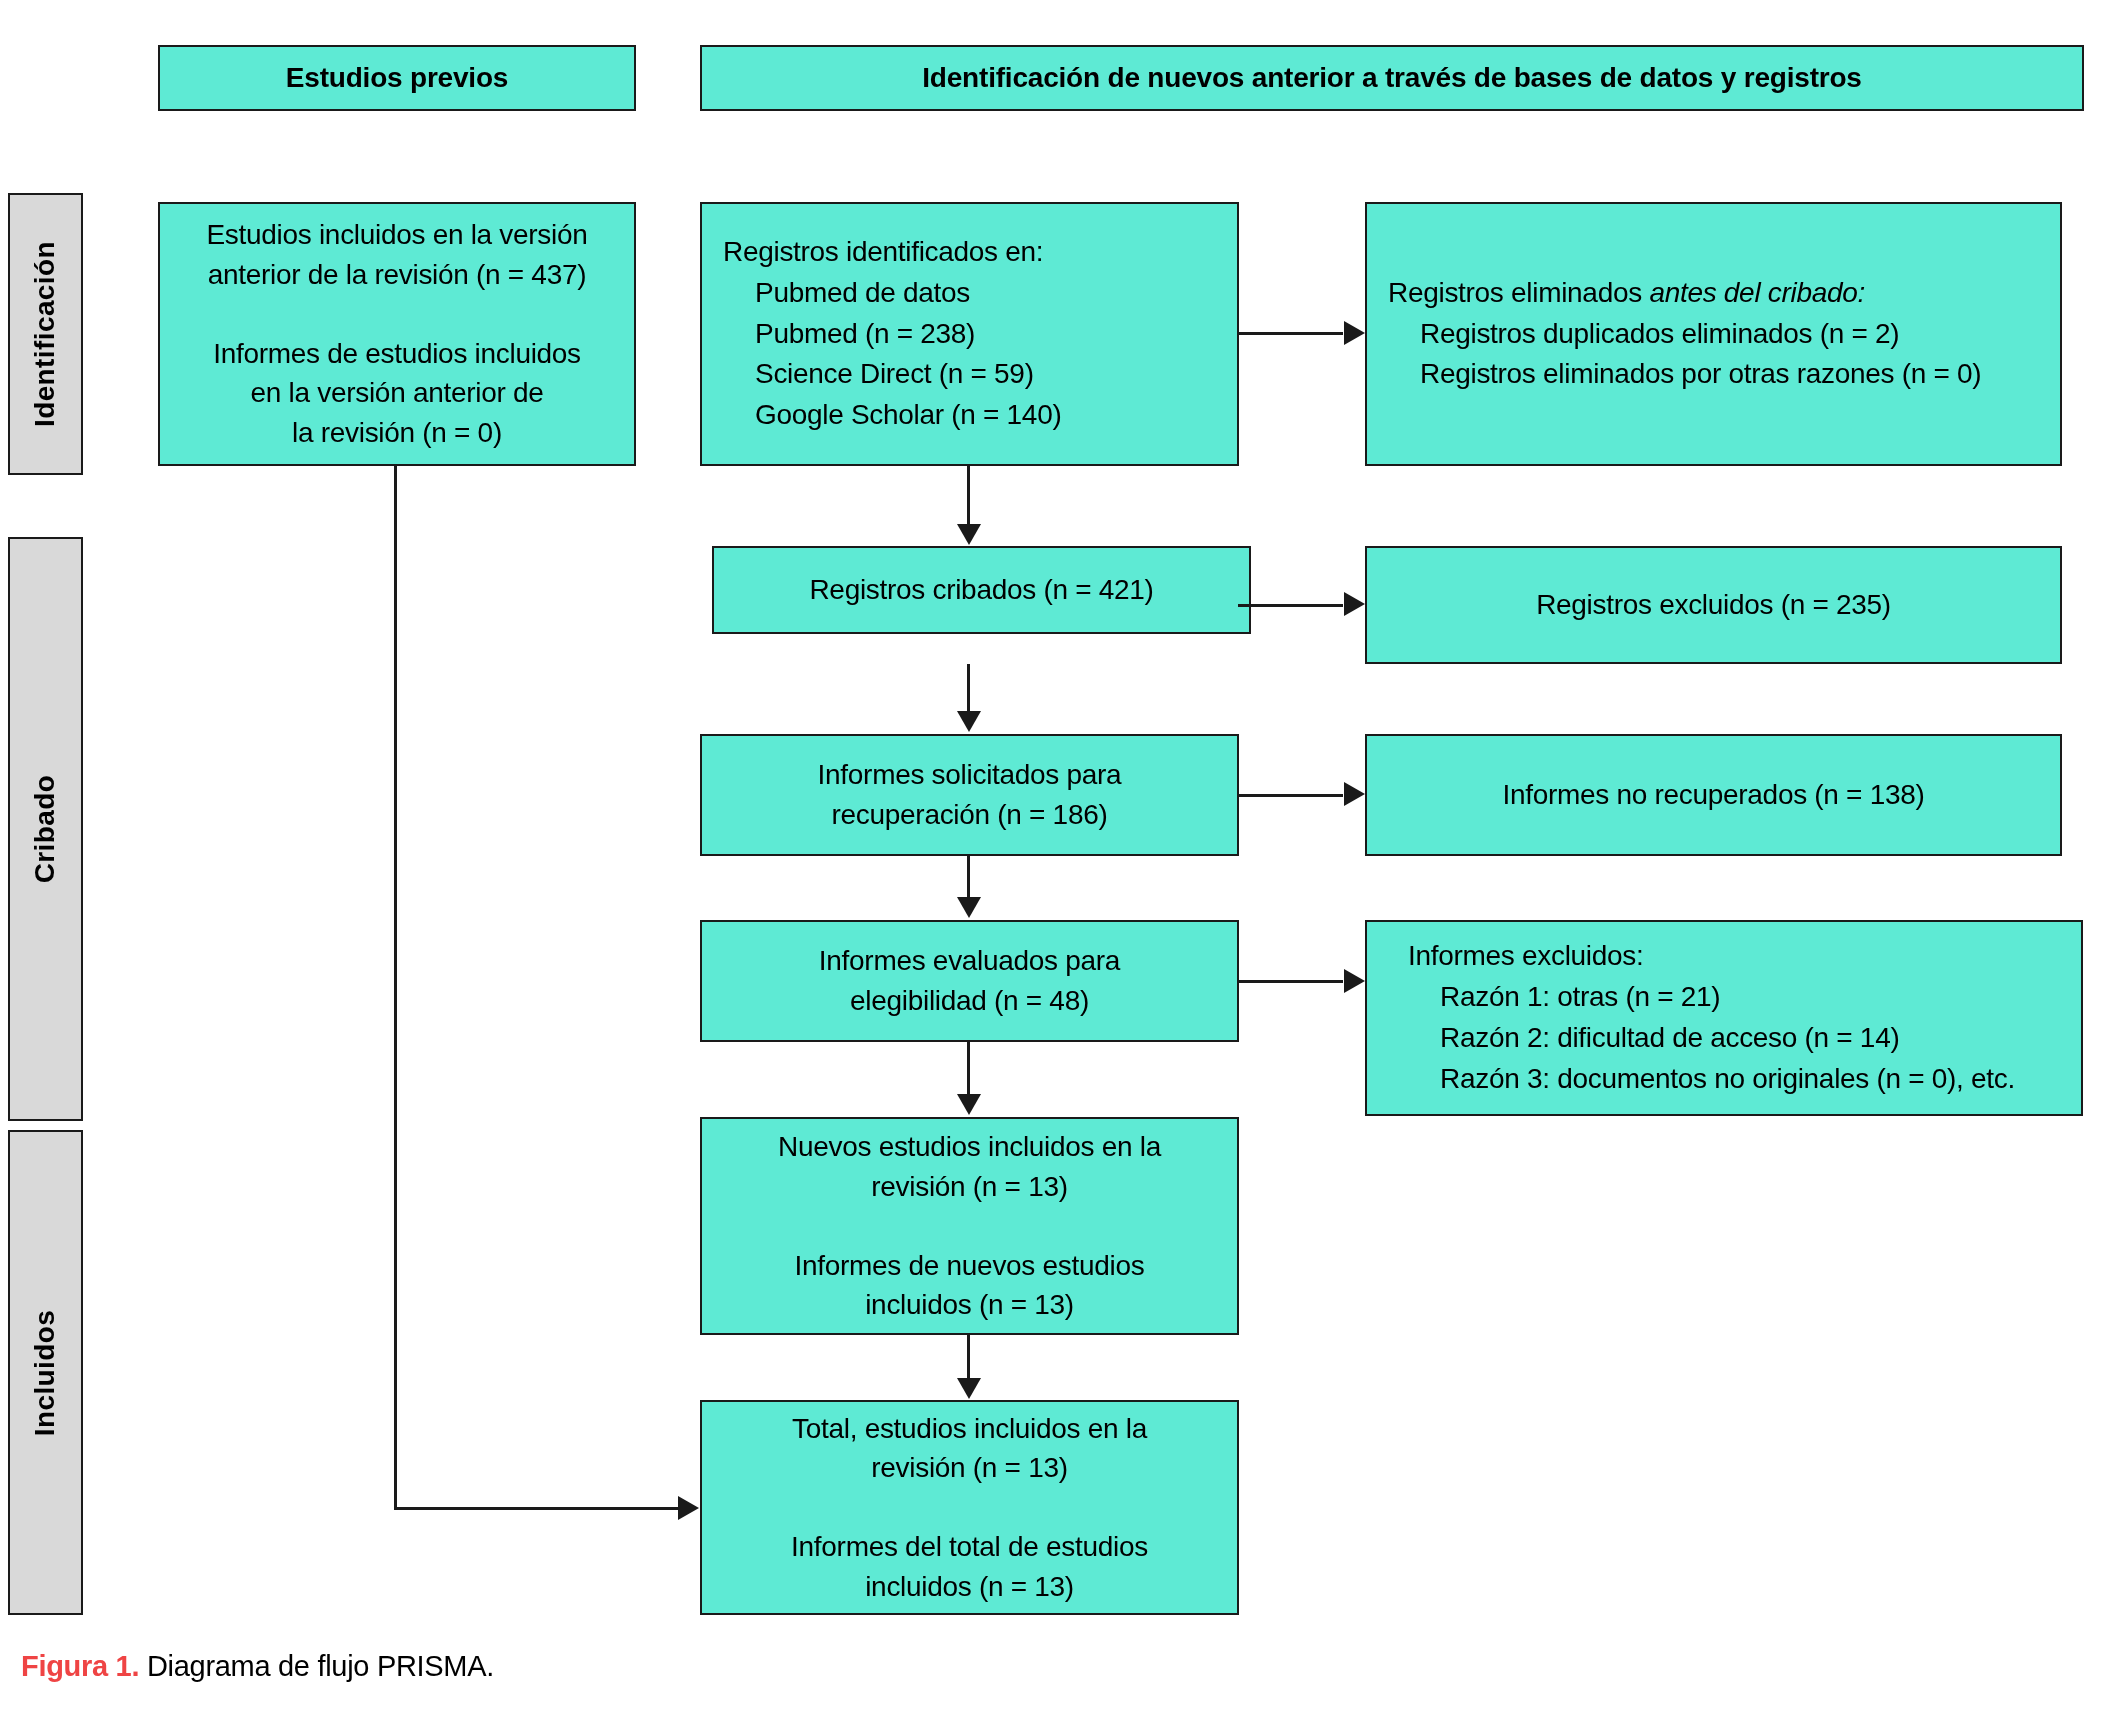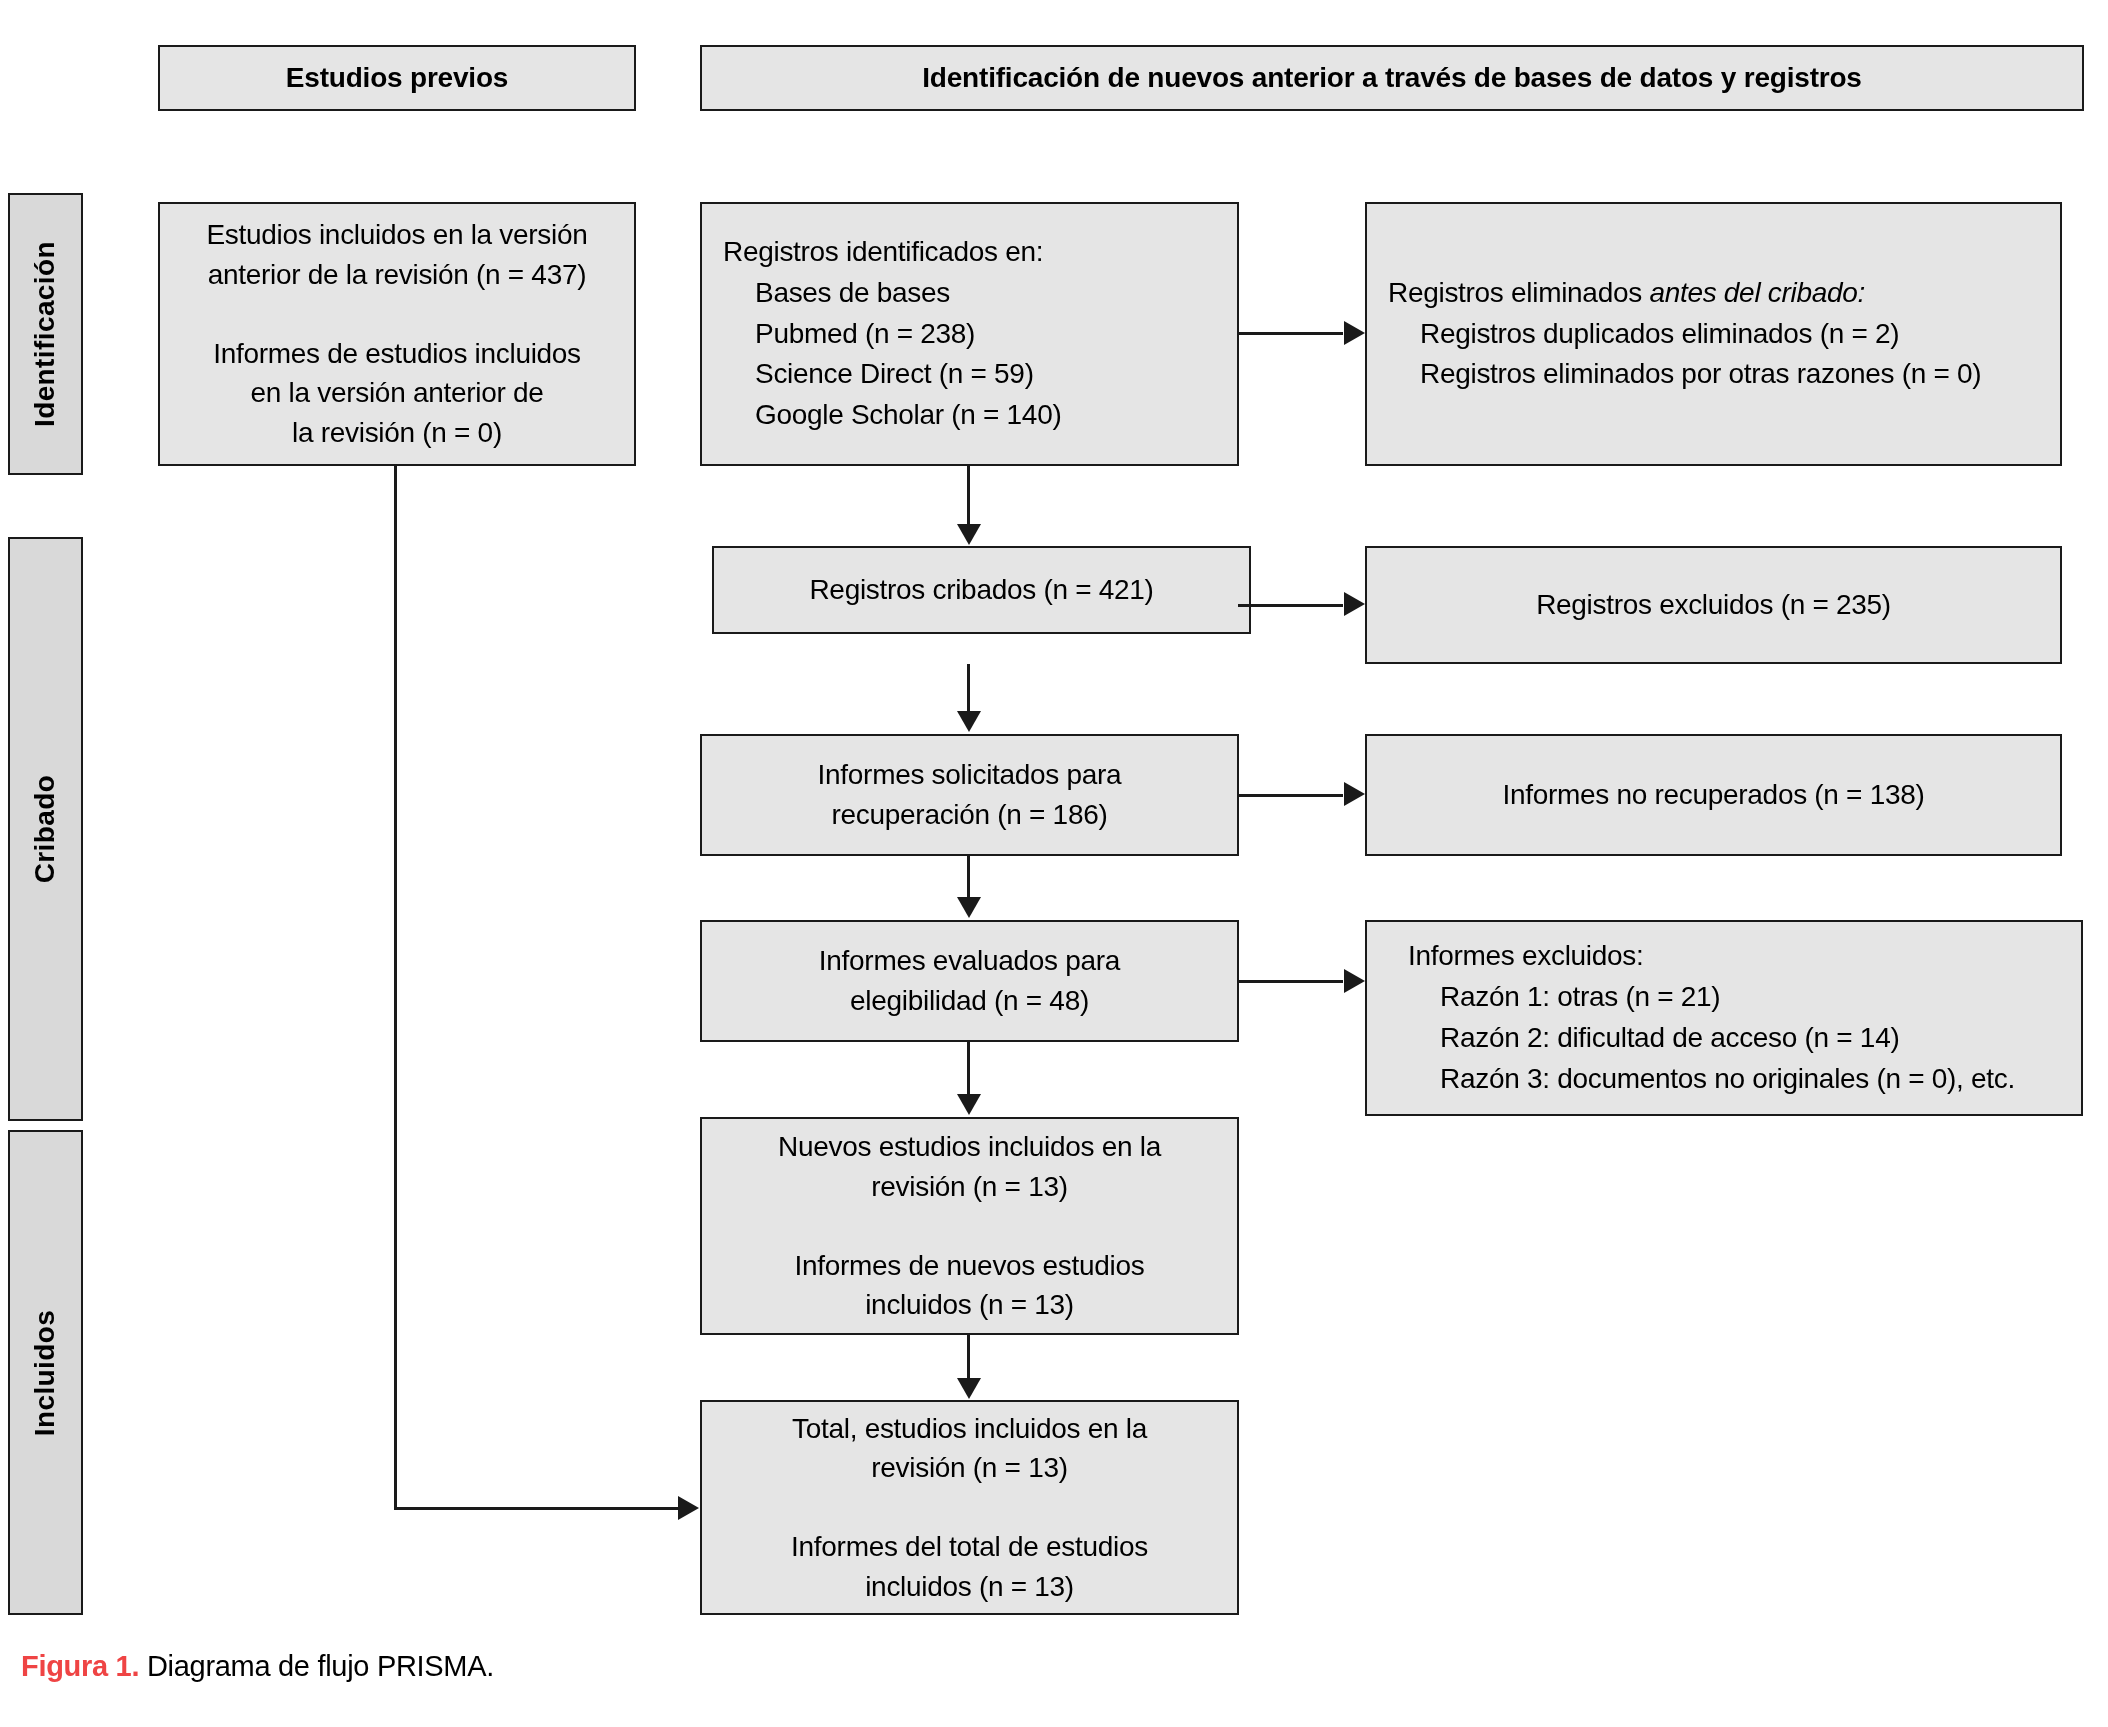--- a/index.html
+++ b/index.html
@@ -17,21 +17,21 @@
     height: 1728px;
     background: #ffffff;
     overflow: hidden;
   }
 
   
   .box {
     position: absolute;
     box-sizing: border-box;
     border: 2.8px solid #1a1a1a;
-    background: #e5e5e5;
+    background: #5eead4;
     display: flex;
     align-items: center;
     justify-content: center;
   }
   .box-inner {
     width: 100%;
     padding: 0 21px;
     box-sizing: border-box;
   }
 
@@ -159,21 +159,21 @@
         <span>Informes de estudios incluidos</span><br>
         <span>en la versión anterior de</span><br>
         <span>la revisión (n = 0)</span>
       </p>
     </div>
   </div>
 
   <div class="box" style="left:700px; top:202px; width:539px; height:264px;justify-content:flex-end;">
     <div class="box-inner">
       <p class="l">Registros identificados en:</p>
-      <p class="l indent">Bases de bases</p>
+      <p class="l indent">Pubmed de datos</p>
       <p class="l indent">Pubmed (n = 238)</p>
       <p class="l indent">Science Direct (n = 59)</p>
       <p class="l indent">Google Scholar (n = 140)</p>
     </div>
   </div>
 
   <div class="box" style="left:1365px; top:202px; width:697px; height:264px;">
     <div class="box-inner">
       <p class="l"><span>Registros eliminados </span><span class="ital">antes del cribado:</span></p>
       <p class="l indent">Registros duplicados eliminados (n = 2)</p>

